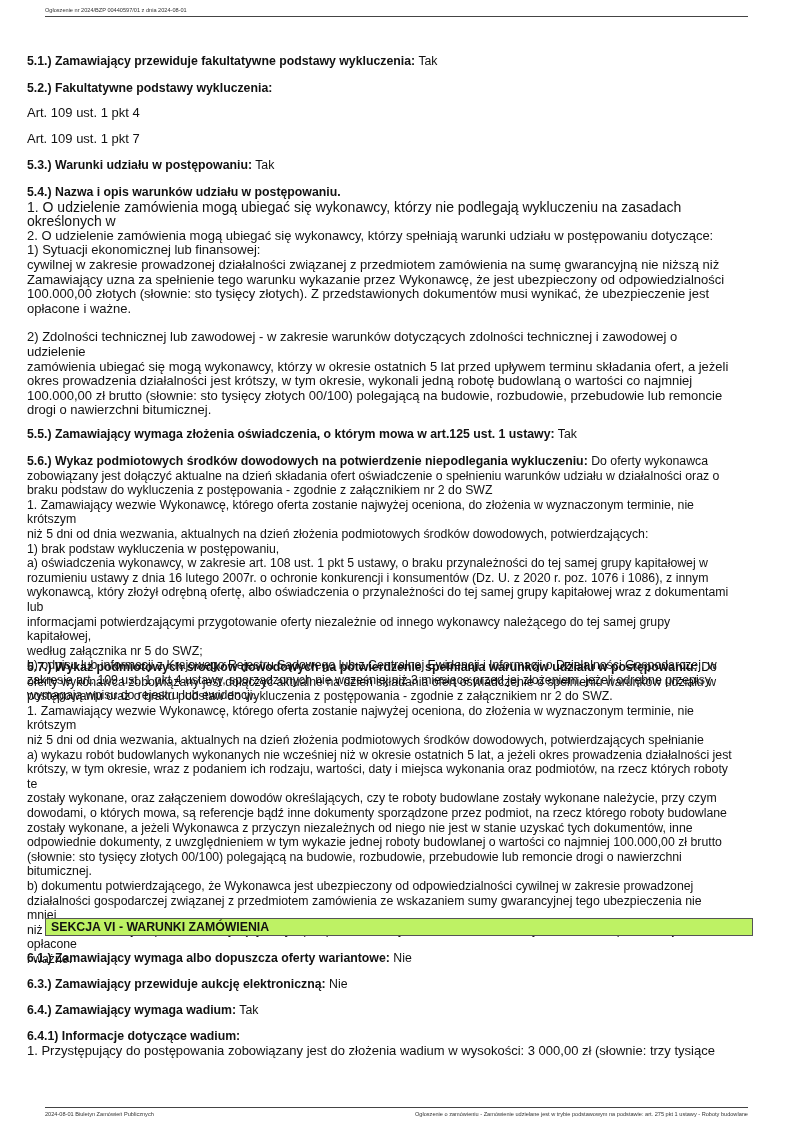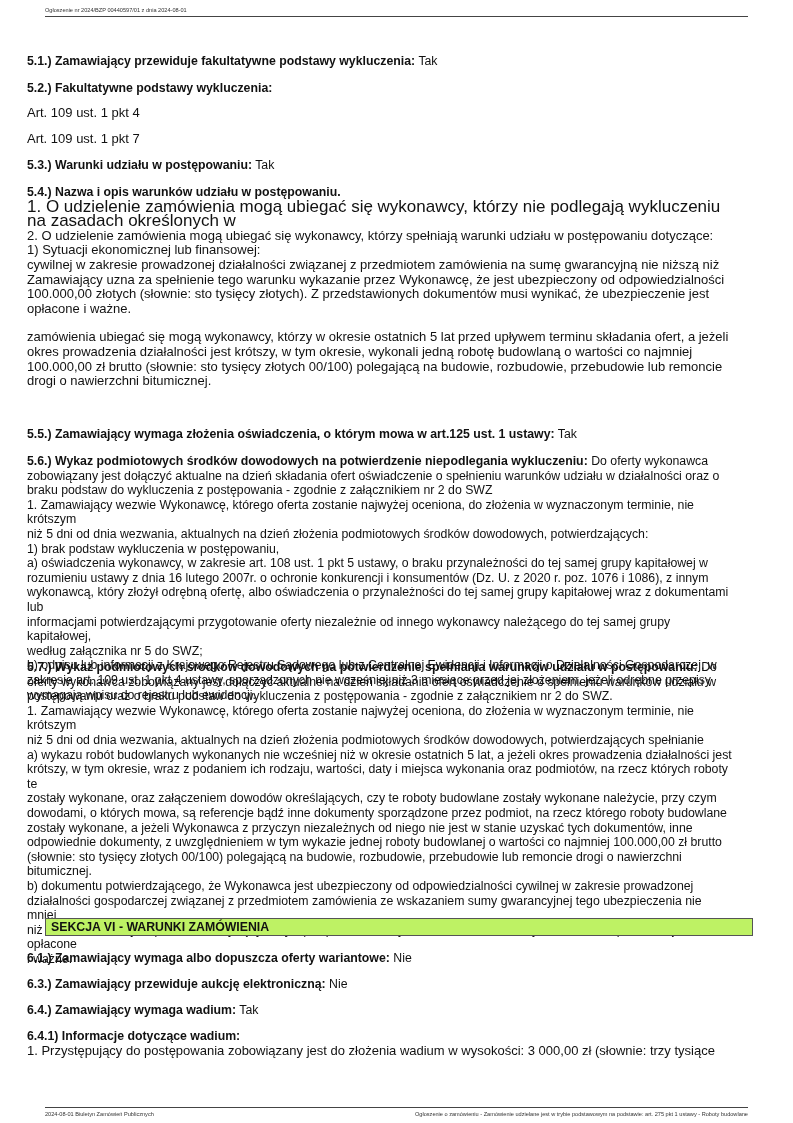--- a/index.html
+++ b/index.html
@@ -40,30 +40,31 @@
   <p class="line" style="font-size:13px">Art. 109 ust. 1 pkt 7</p>
 </div>
 
 <div class="block" style="top:158px">
   <p class="line"><span class="b">5.3.) Warunki udziału w postępowaniu:</span> <span>Tak</span></p>
 </div>
 
 <div class="block" style="top:185px">
   <p class="line b">5.4.) Nazwa i opis warunków udziału w postępowaniu.</p>
   <div id="s54a">
-      <p class="line" style="font-size: 17px;">1. O udzielenie zamówienia mogą ubiegać się wykonawcy, którzy nie podlegają wykluczeniu na zasadach określonych w</p>
+      <p class="line" style="font-size: 14px;">1. O udzielenie zamówienia mogą ubiegać się wykonawcy, którzy nie podlegają wykluczeniu na zasadach określonych w</p>
       <p class="line" style="font-size: 13px;">2. O udzielenie zamówienia mogą ubiegać się wykonawcy, którzy spełniają warunki udziału w postępowaniu dotyczące:</p>
       <p class="line" style="font-size: 13px;">1) Sytuacji ekonomicznej lub finansowej:</p>
       <p class="line" style="font-size: 13px;">cywilnej w zakresie prowadzonej działalności związanej z przedmiotem zamówienia na sumę gwarancyjną nie niższą niż</p>
       <p class="line" style="font-size: 13px;">Zamawiający uzna za spełnienie tego warunku wykazanie przez Wykonawcę, że jest ubezpieczony od odpowiedzialności</p>
       <p class="line" style="font-size: 13px;">100.000,00 złotych (słownie: sto tysięcy złotych). Z przedstawionych dokumentów musi wynikać, że ubezpieczenie jest</p>
       <p class="line" style="font-size: 13px;">opłacone i ważne.</p>
     </div>
   <div style="height:14px"></div>
   <div id="s54b">
+      <p class="line" style="font-size: 13px;">2) Zdolności technicznej lub zawodowej - w zakresie warunków dotyczących zdolności technicznej i zawodowej o udzielenie</p>
       <p class="line" style="font-size: 13px;">zamówienia ubiegać się mogą wykonawcy, którzy w okresie ostatnich 5 lat przed upływem terminu składania ofert, a jeżeli</p>
       <p class="line" style="font-size: 13px;">okres prowadzenia działalności jest krótszy, w tym okresie, wykonali jedną robotę budowlaną o wartości co najmniej</p>
       <p class="line" style="font-size: 13px;">100.000,00 zł brutto (słownie: sto tysięcy złotych 00/100) polegającą na budowie, rozbudowie, przebudowie lub remoncie</p>
       <p class="line" style="font-size: 13px;">drogi o nawierzchni bitumicznej.</p>
     </div>
 </div>
 
 <div class="block" style="top:427px">
   <p class="line"><span class="b">5.5.) Zamawiający wymaga złożenia oświadczenia, o którym mowa w art.125 ust. 1 ustawy:</span> <span>Tak</span></p>
 </div>

